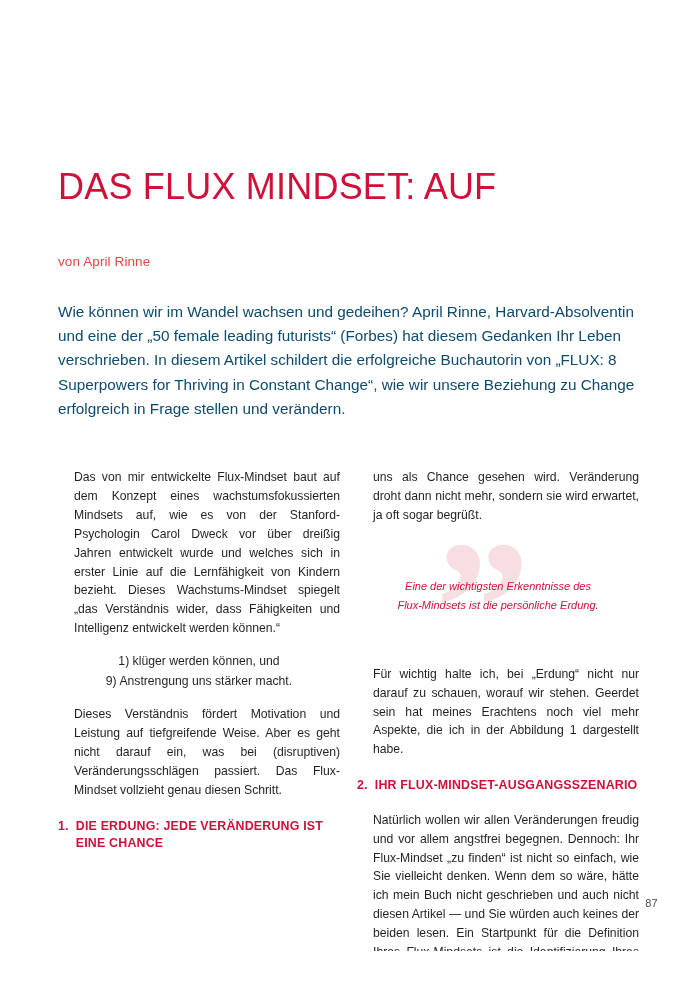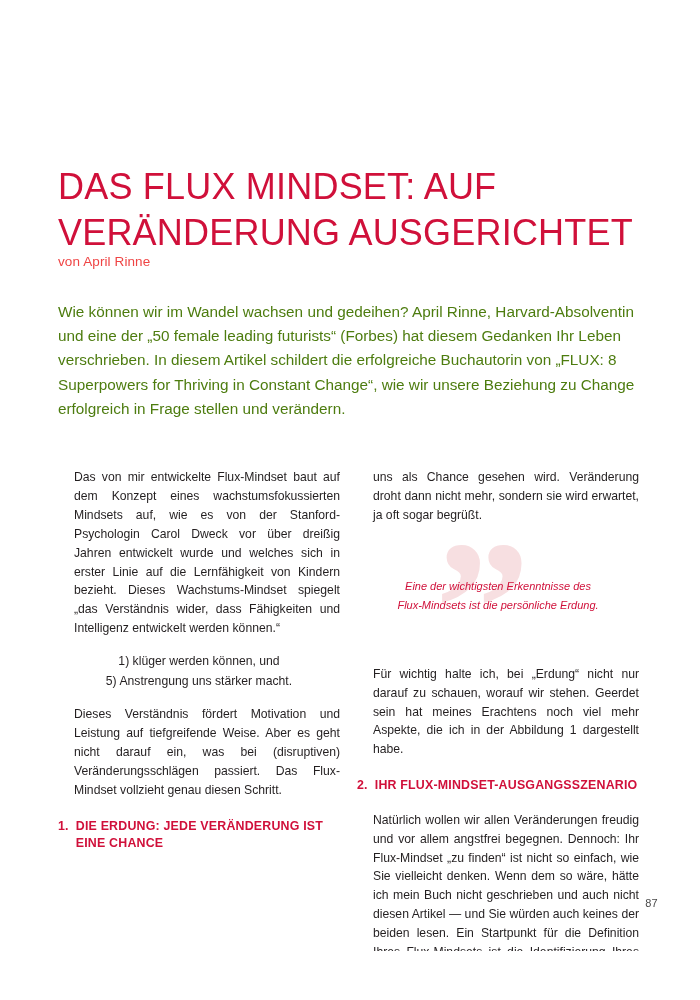--- a/index.html
+++ b/index.html
@@ -41,21 +41,21 @@
   }
 
   
   .lead {
     position: absolute;
     left: 58px;
     top: 300px;
     width: 600px;
     font-size: 15.3px;
     line-height: 24.2px;
-    color: #4d7c0f;
+    color: #0c4a6e;
   }
 
   
   .col {
     position: absolute;
     top: 468px;
     width: 282px;
     font-size: 12.2px;
     line-height: 18.9px;
     color: #231f20;
@@ -128,32 +128,31 @@
     letter-spacing: 0.3px;
   }
 </style>
 </head>
 <body>
 
 <div class="page">
 
   <h1 class="title">
     <span class="title-line">DAS FLUX MINDSET: AUF</span>
-    <span class="title-line">VERÄNDERUNG AUSGERICHTET</span>
   </h1>
 
   <div class="byline">von April Rinne</div>
 
   <div class="lead">Wie können wir im Wandel wachsen und gedeihen? April Rinne, Harvard-Absolventin und eine der „50 female leading futurists“ (Forbes) hat diesem Gedanken Ihr Leben verschrieben. In diesem Artikel schildert die erfolgreiche Buchautorin von „FLUX: 8 Superpowers for Thriving in Constant Change“, wie wir unsere Beziehung zu Change erfolgreich in Frage stellen und verändern.</div>
 
   <div class="col col-left">
     <p>Das von mir entwickelte Flux-Mindset baut auf dem Konzept eines wachstumsfokussierten Mindsets auf, wie es von der Stanford-Psychologin Carol Dweck vor über dreißig Jahren entwickelt wurde und welches sich in erster Linie auf die Lernfähigkeit von Kindern bezieht. Dieses Wachstums-Mindset spiegelt „das Verständnis wider, dass Fähigkeiten und Intelligenz entwickelt werden können.“</p>
     <div class="plainlist">
       <div>1) klüger werden können, und</div>
-      <div>5) Anstrengung uns stärker macht.</div>
+      <div>9) Anstrengung uns stärker macht.</div>
     </div>
     <p>Dieses Verständnis fördert Motivation und Leistung auf tiefgreifende Weise. Aber es geht nicht darauf ein, was bei (disruptiven) Veränderungsschlägen passiert. Das Flux-Mindset vollzieht genau diesen Schritt.</p>
 
     <div class="section-head">
       <span class="num">1.</span>
       <span class="txt">DIE ERDUNG: JEDE VERÄNDERUNG IST EINE CHANCE</span>
     </div>
 
   </div>
 

